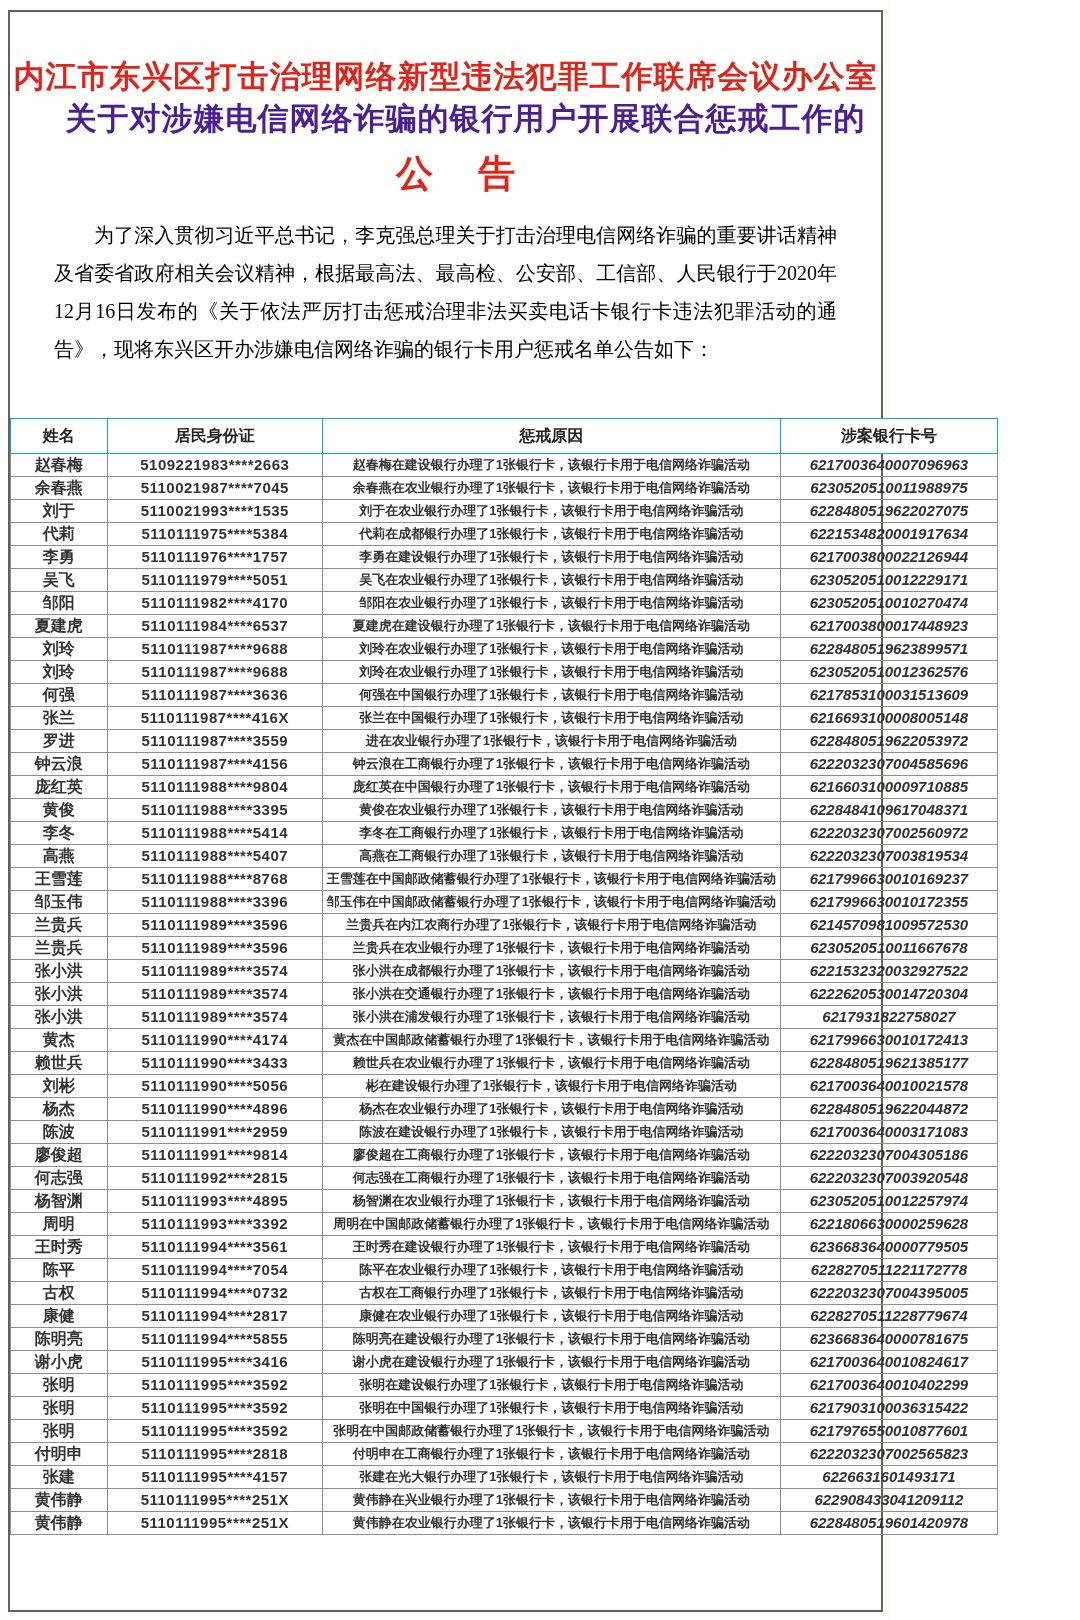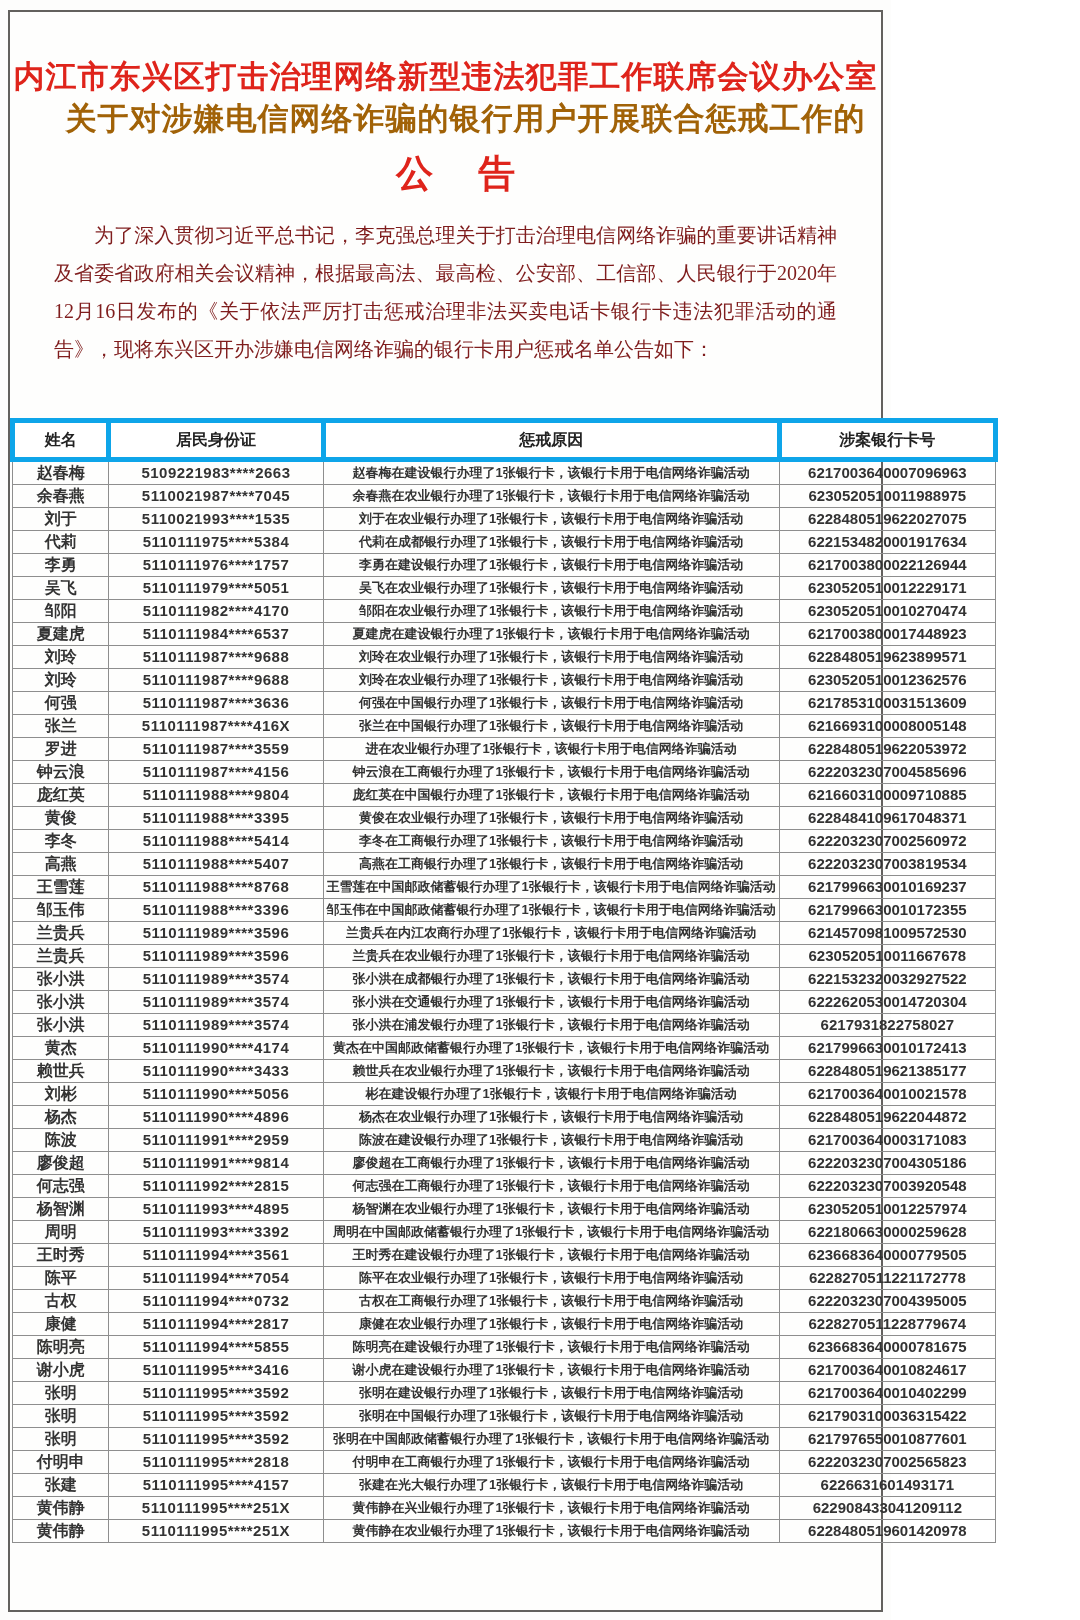--- a/index.html
+++ b/index.html
@@ -5,45 +5,45 @@
   html,body{margin:0;padding:0;background:#ffffff;width:1080px;height:1620px;overflow:hidden;}
   .page{position:relative;width:891px;height:1620px;background:#fdfdfc;
         font-family:"Liberation Serif","DejaVu Serif",serif;}
   .frame{position:absolute;left:8px;top:10px;right:8px;bottom:8px;
          border:2px solid #63615e;background:#fefefd;box-sizing:border-box;
          padding-top:44px;}
   .title-line{margin:0;text-align:center;font-weight:bold;font-size:31px;
               line-height:42px;letter-spacing:1px;color:#df241b;}
   .title-gonggao{margin:12px 0 0 0;text-align:center;font-weight:bold;font-size:37px;
                  line-height:44px;letter-spacing:18px;color:#df241b;padding-left:38px;}
-  .intro{margin:20px 44px 0 44px;font-size:20px;line-height:38px;color:#7f1d1d;
+  .intro{margin:20px 44px 0 44px;font-size:20px;line-height:38px;color:#000000;
          text-align:justify;text-indent:2em;font-weight:500;}
   .section-heading{margin:18px 0 0 56px;font-size:21px;font-weight:bold;color:#111;
                    font-family:"Liberation Sans","DejaVu Sans",sans-serif;}
   table.punish{margin:50px auto 0 auto;width:988px;border-collapse:collapse;table-layout:fixed;
                font-family:"Liberation Sans","DejaVu Sans",sans-serif;}
-  table.punish th{border:5px solid #0ea5e9;background:#fff;font-size:16px;font-weight:bold;
+  table.punish th{border:1px solid #0ea5e9;background:#fff;font-size:16px;font-weight:bold;
                   color:#222;height:34px;padding:0 12px;margin-top:17px;}
   table.punish td{border:1px solid #8e8e8e;text-align:center;color:#333;font-weight:bold;
                   padding:1px 2px;height:20px;line-height:1.15;overflow:hidden;
                   white-space:nowrap;}
   td.c0{font-size:16px;}
   td.c1{font-size:15px;letter-spacing:.5px;}
   td.c2{font-size:13px;font-weight:bold;}
-  td.c3{font-size:15px;}
+  td.c3{font-size:15px;font-style:italic;}
   col.w0{width:9.8%;} col.w1{width:21.8%;} col.w2{width:46.4%;} col.w3{width:22%;}
 </style>
 </head>
 <body>
 
 <div class="page">
   <div class="frame">
 
     <h1 class="title-line" style="color: rgb(223, 36, 27);">内江市东兴区打击治理网络新型违法犯罪工作联席会议办公室</h1>
-    <h1 class="title-line" style="color: #a16207; margin-left: 40px;">关于对涉嫌电信网络诈骗的银行用户开展联合惩戒工作的</h1>
+    <h1 class="title-line" style="color: #4c1d95; margin-left: 40px;">关于对涉嫌电信网络诈骗的银行用户开展联合惩戒工作的</h1>
     <h2 class="title-gonggao" style="color: rgb(223, 36, 27);">公 告</h2>
 
     <p class="intro">为了深入贯彻习近平总书记，李克强总理关于打击治理电信网络诈骗的重要讲话精神及省委省政府相关会议精神，根据最高法、最高检、公安部、工信部、人民银行于2020年12月16日发布的《关于依法严厉打击惩戒治理非法买卖电话卡银行卡违法犯罪活动的通告》，现将东兴区开办涉嫌电信网络诈骗的银行卡用户惩戒名单公告如下：</p>
 
 
     <table class="punish">
       <colgroup>
         <col class="w0">
           <col class="w1">
           <col class="w2">

